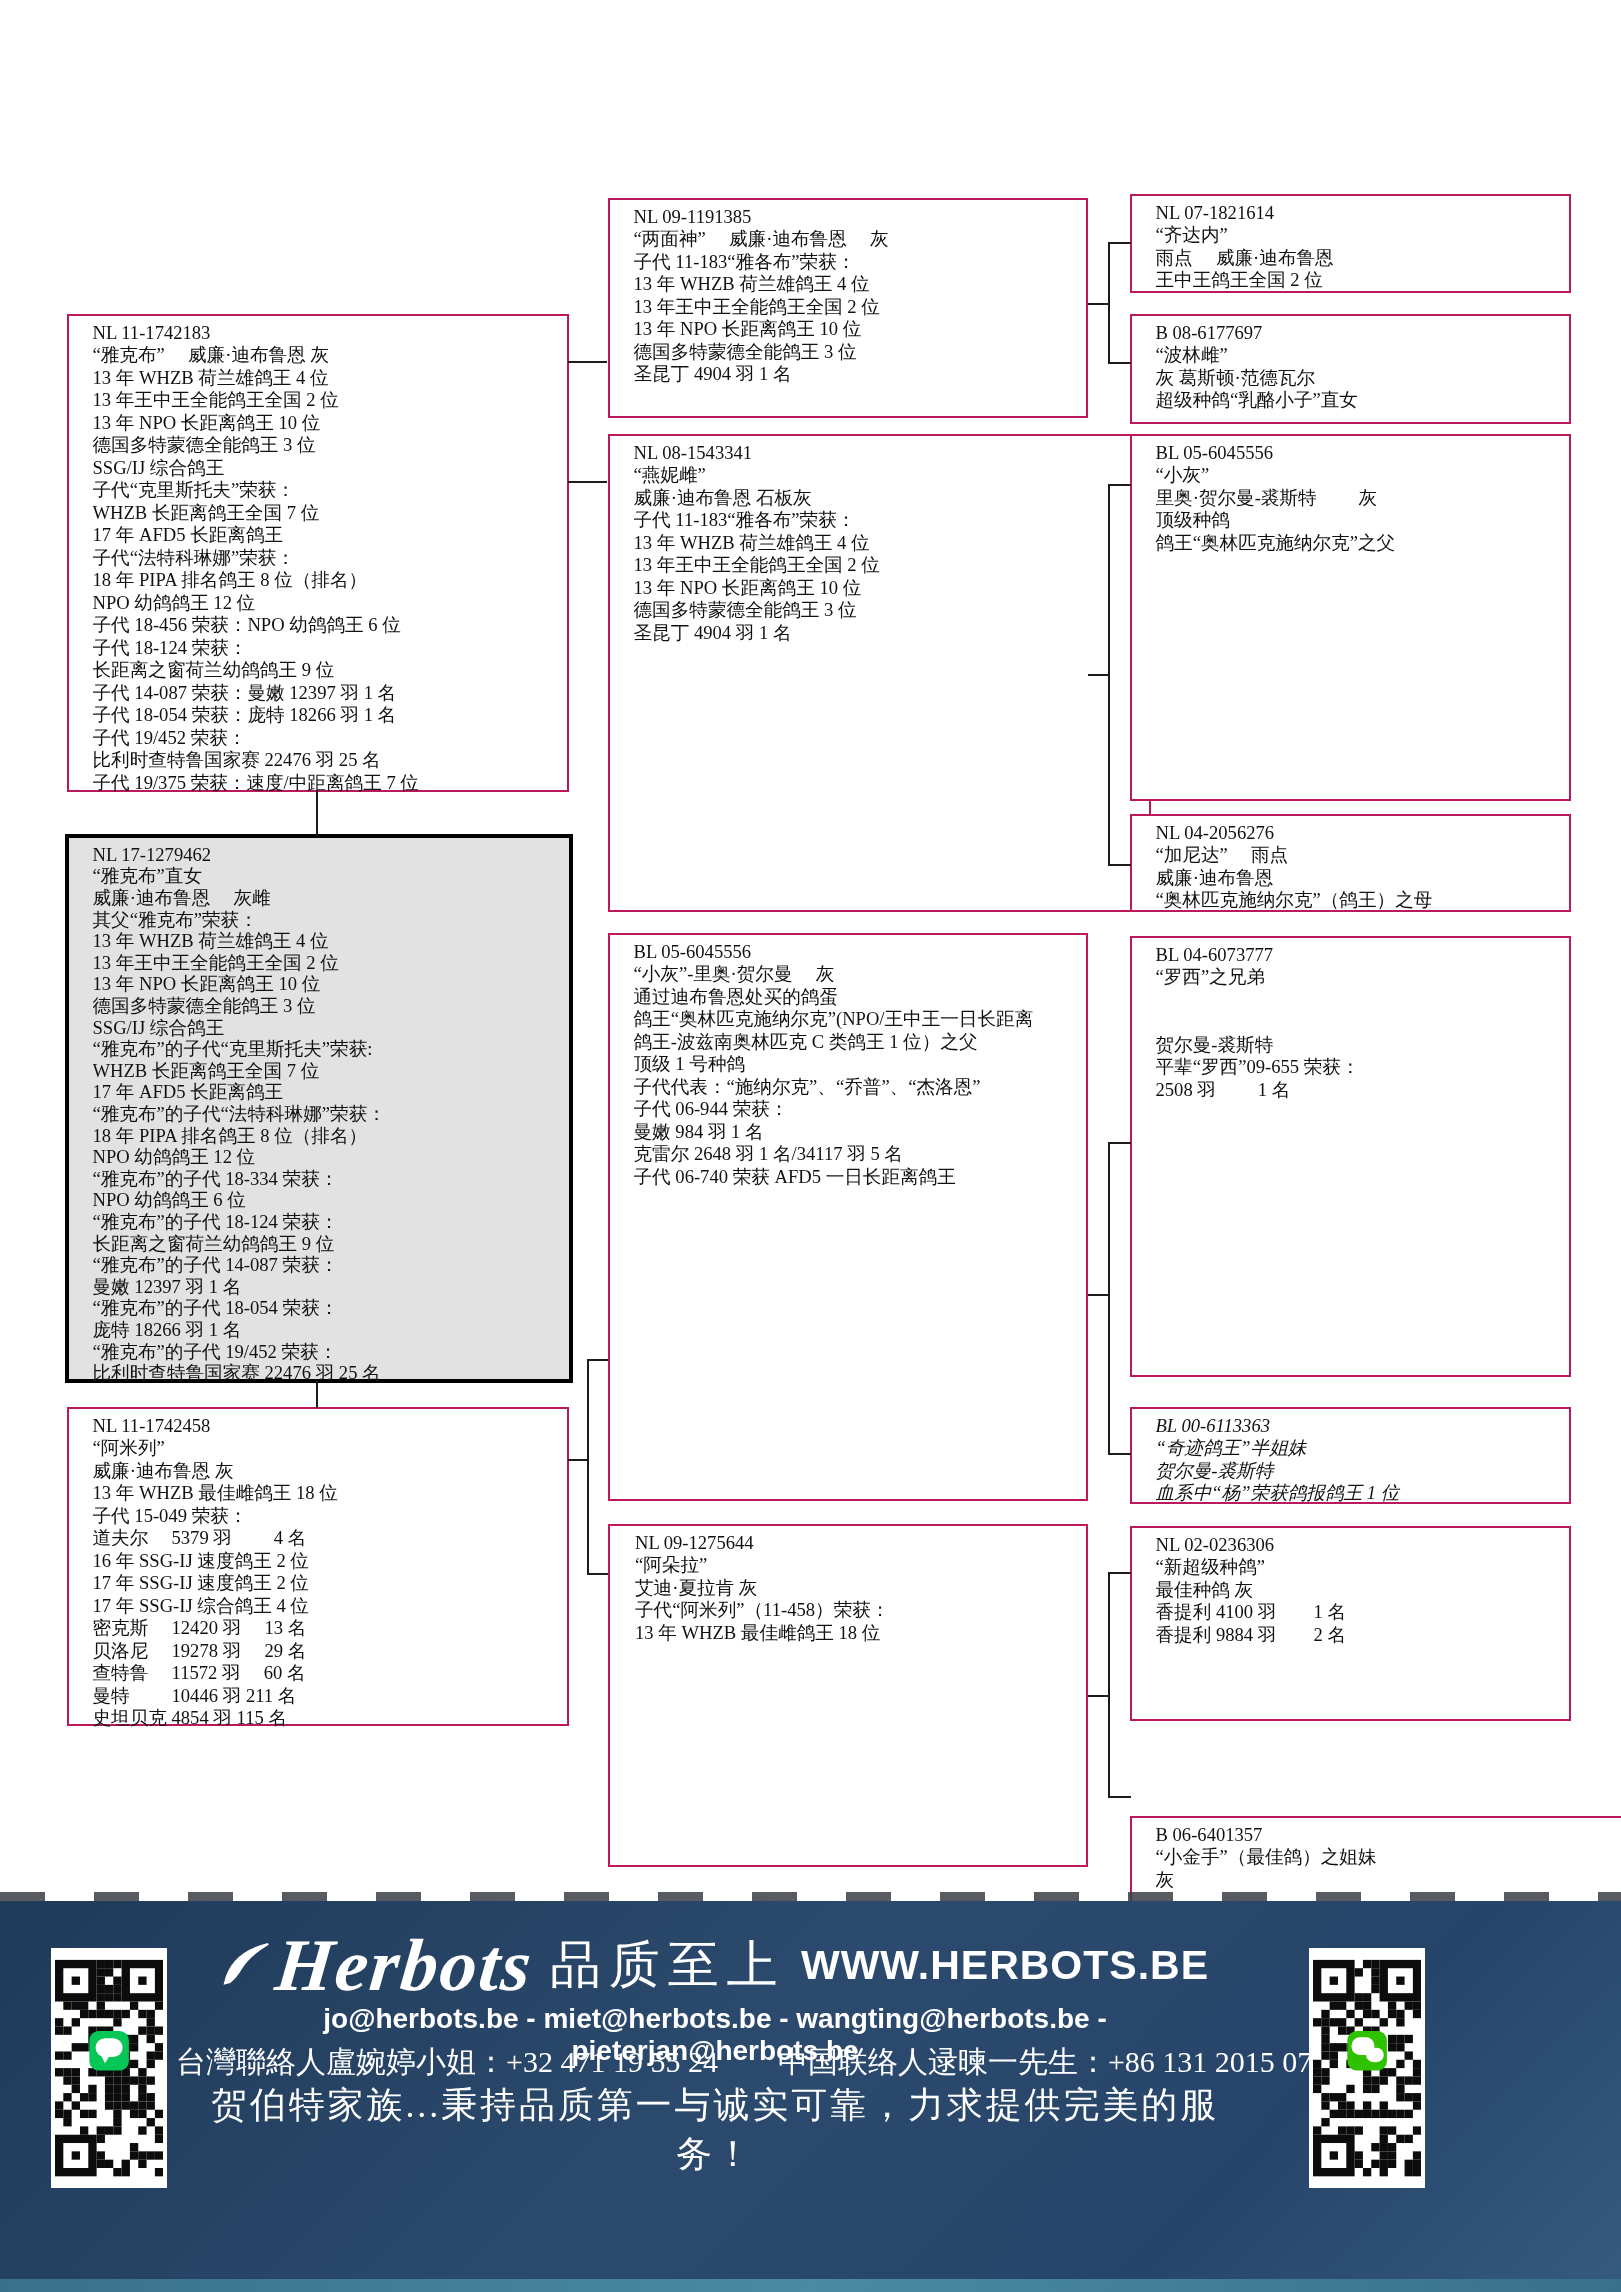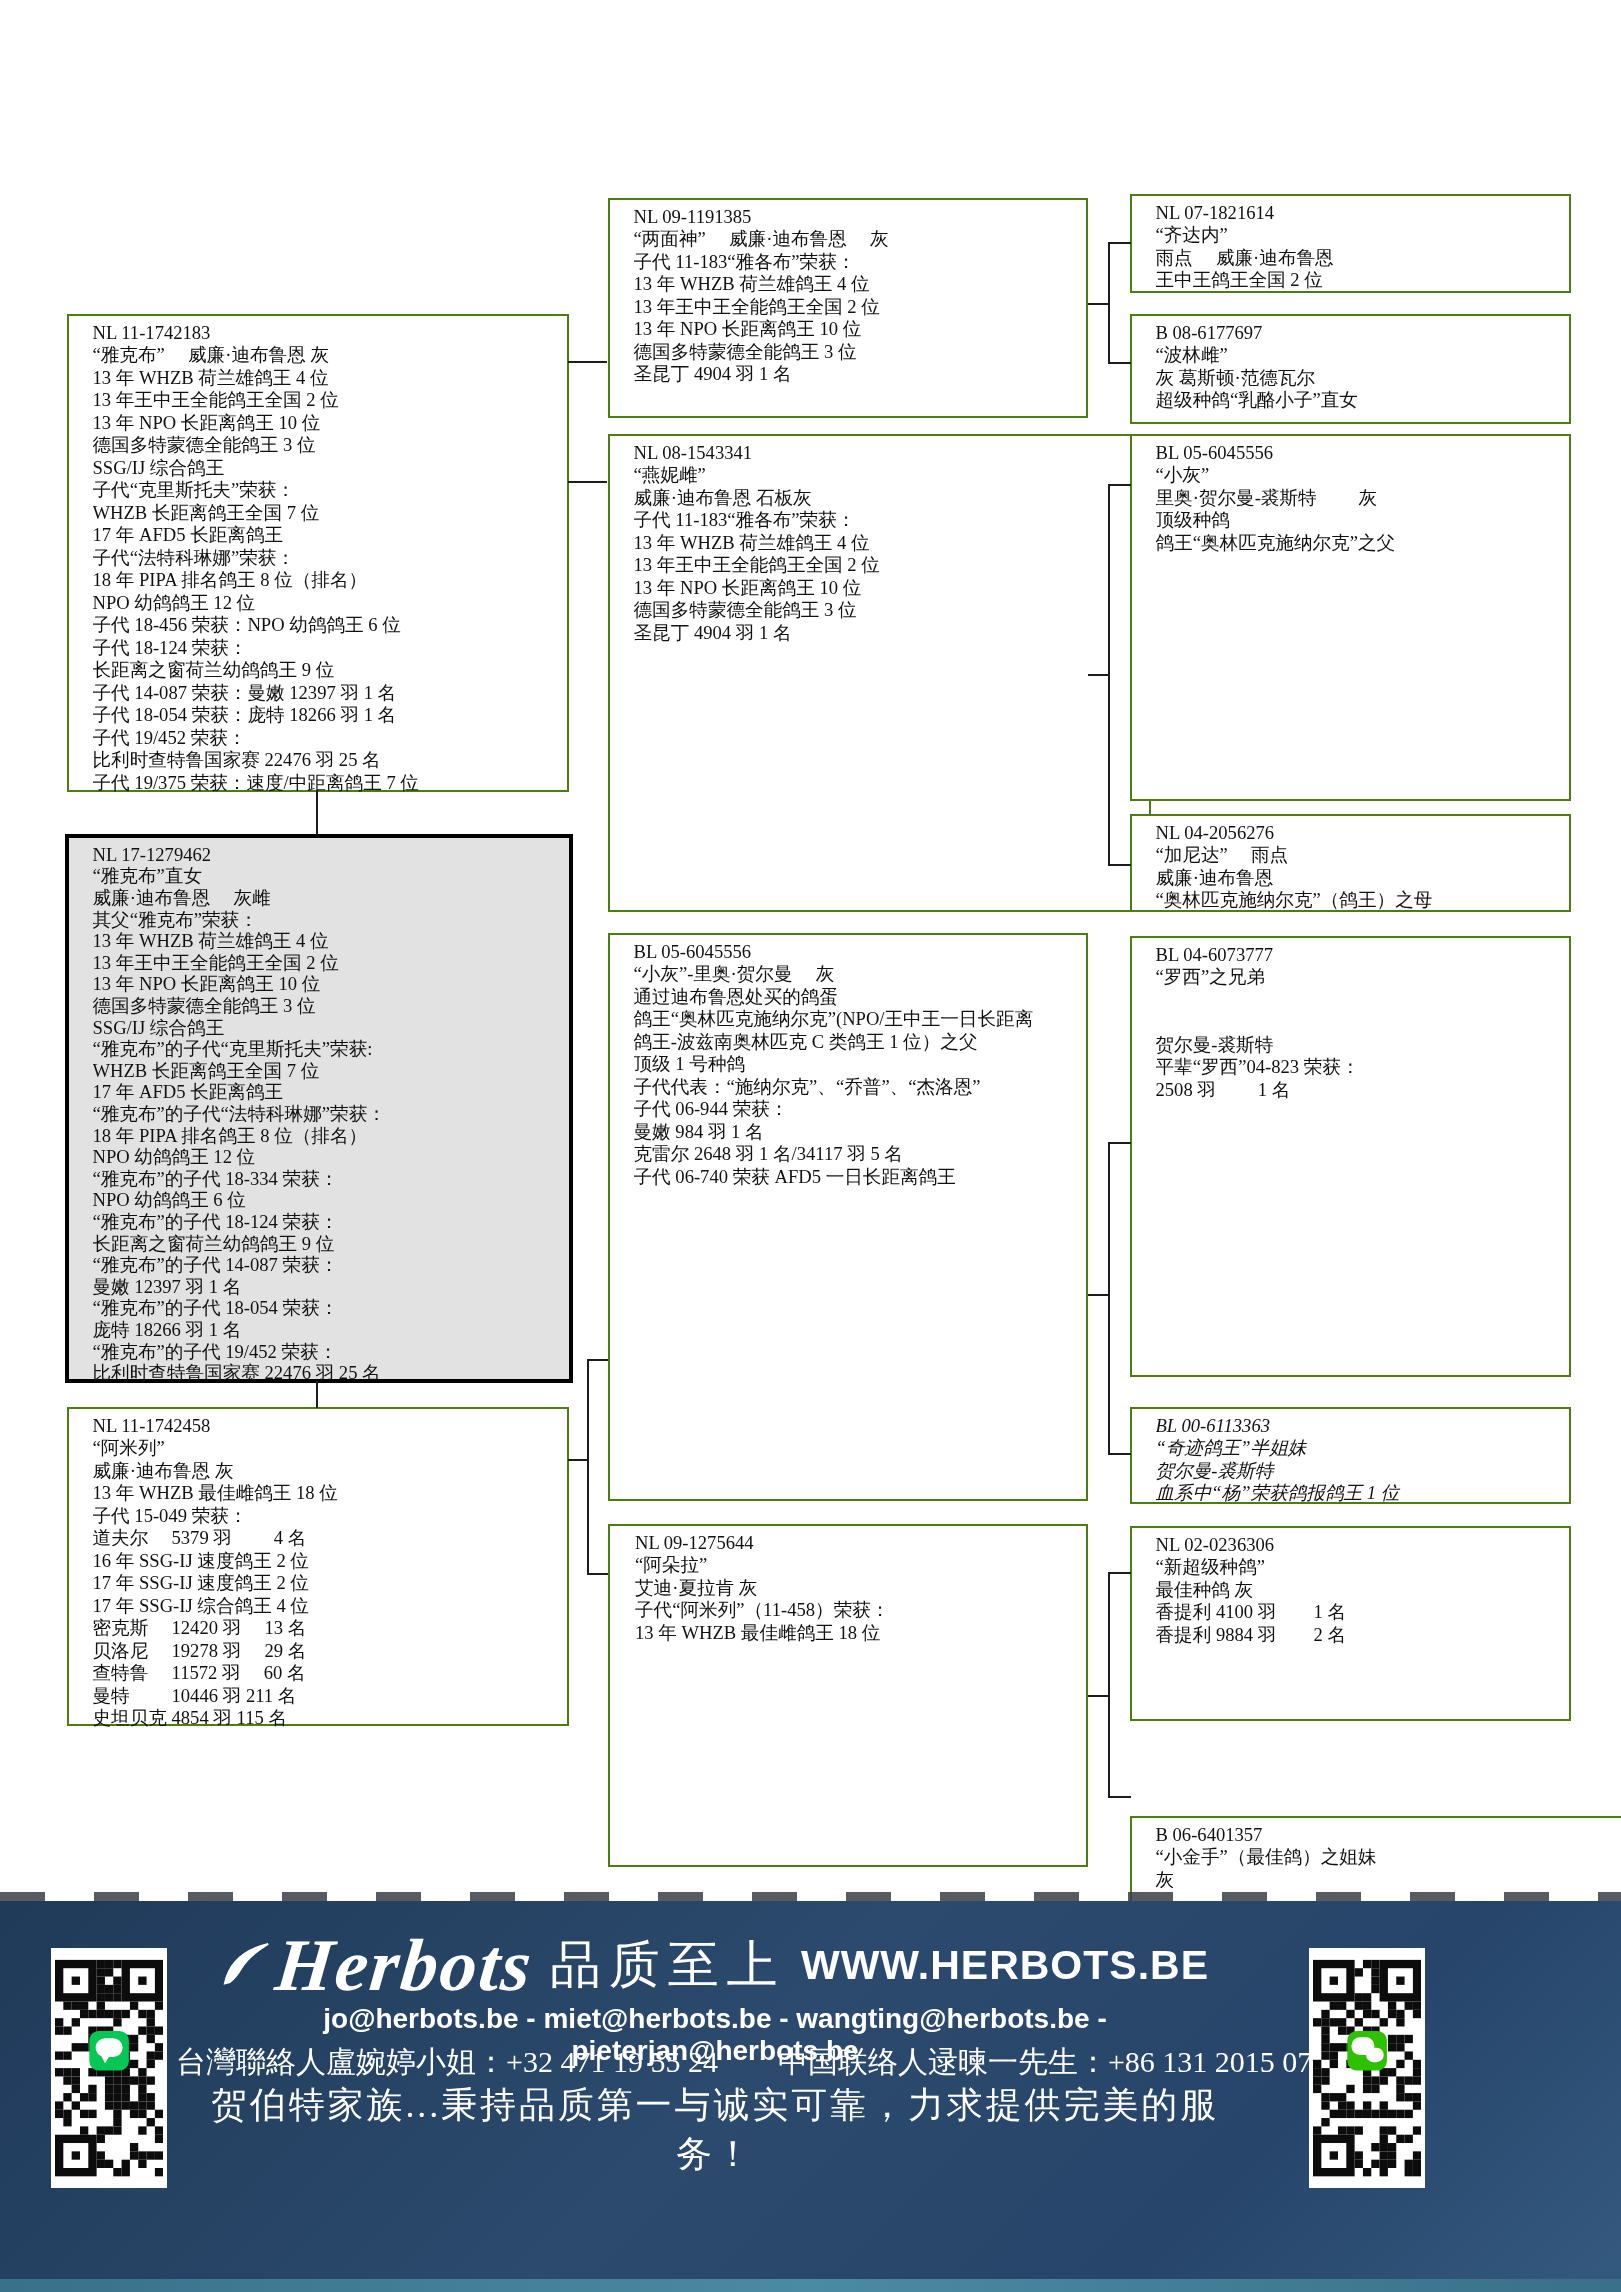--- a/index.html
+++ b/index.html
@@ -1,18 +1,18 @@
 <!DOCTYPE html>
 <html><head>
 <meta charset="utf-8">
 <style>
   html,body{margin:0;padding:0;background:#ffffff;}
   .page{position:relative;width:1621px;height:2293px;background:#ffffff;overflow:hidden;
         font-family:"Liberation Serif","DejaVu Serif",serif;color:#111;}
-  .pbox{position:absolute;background:#ffffff;border:2px solid #4d7c0f;box-sizing:border-box;
+  .pbox{position:absolute;background:#ffffff;border:2px solid #be185d;box-sizing:border-box;
         padding:5.9px 5.9px 0 23.5px;}
   .pbox .bline{font-size:18.6px;line-height:22.5px;min-height:22.5px;white-space:nowrap;overflow:hidden;}
   .pbox.subject{background:#e2e2e2;border:4.9px solid #000;}
   .pbox.subject .bline{line-height:21.6px;min-height:21.6px;}
   .conn{position:absolute;background:#1c1c1c;}
   .hline{height:2px;}
   .vline{width:2px;}
 
   
   .tear{position:absolute;left:0;top:1892px;width:1621px;height:9.8px;
@@ -178,21 +178,21 @@
       <div class="bline">“加尼达”　 雨点</div>
       <div class="bline">威廉·迪布鲁恩</div>
       <div class="bline">“奥林匹克施纳尔克”（鸽王）之母</div>
     </div>
   <div class="pbox" style="left:1130px;top:936px;width:441px;height:441px;">
       <div class="bline">BL 04-6073777</div>
       <div class="bline">“罗西”之兄弟</div>
       <div class="bline">&nbsp;</div>
       <div class="bline">&nbsp;</div>
       <div class="bline">贺尔曼-裘斯特</div>
-      <div class="bline">平辈“罗西”04-823 荣获：</div>
+      <div class="bline">平辈“罗西”09-655 荣获：</div>
       <div class="bline">2508 羽　　 1 名</div>
     </div>
   <div class="pbox" style="left:1130px;top:1407px;width:441px;height:97px;font-style:italic;">
       <div class="bline">BL 00-6113363</div>
       <div class="bline">“奇迹鸽王”半姐妹</div>
       <div class="bline">贺尔曼-裘斯特</div>
       <div class="bline">血系中“杨”荣获鸽报鸽王 1 位</div>
     </div>
   <div class="pbox" style="left:1130px;top:1526px;width:441px;height:195px;">
       <div class="bline">NL 02-0236306</div>

